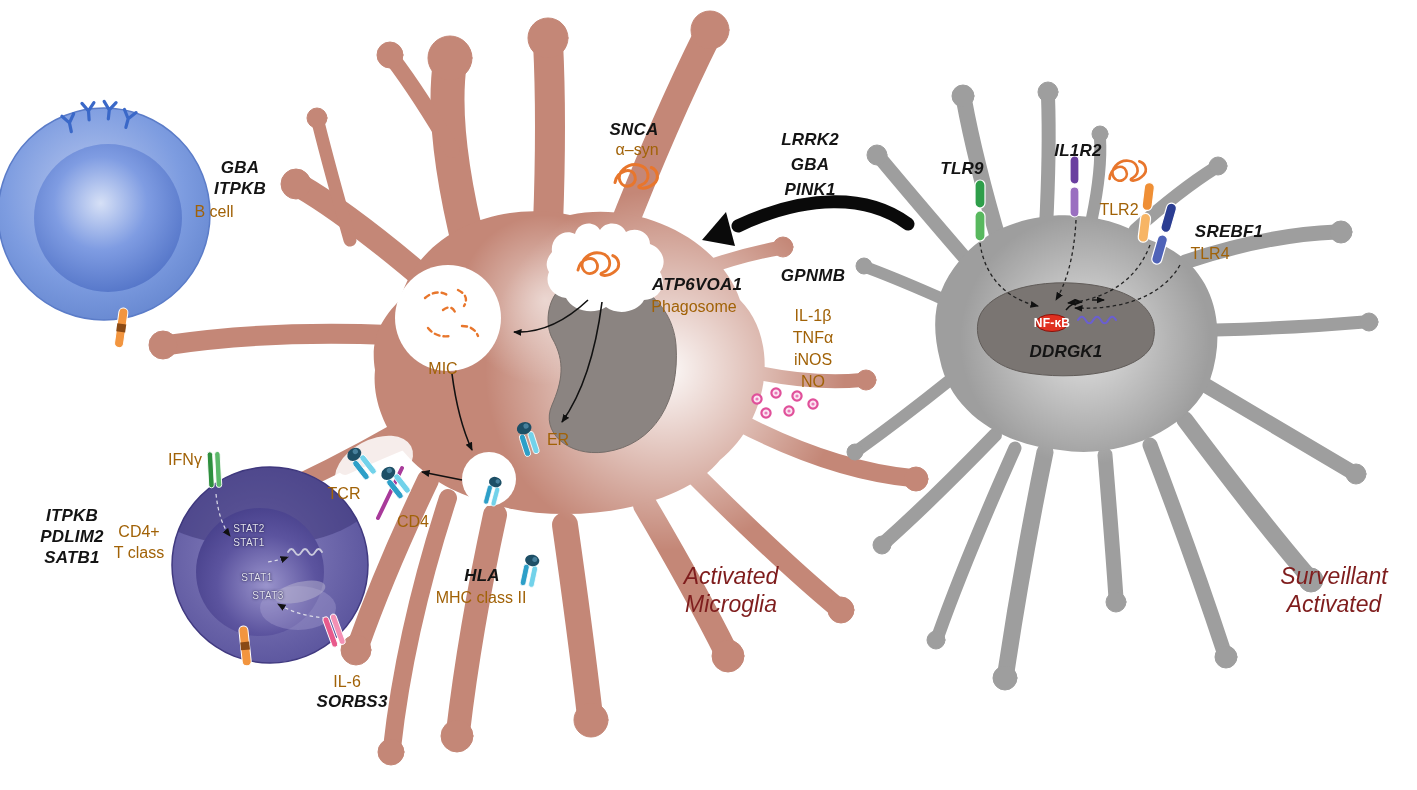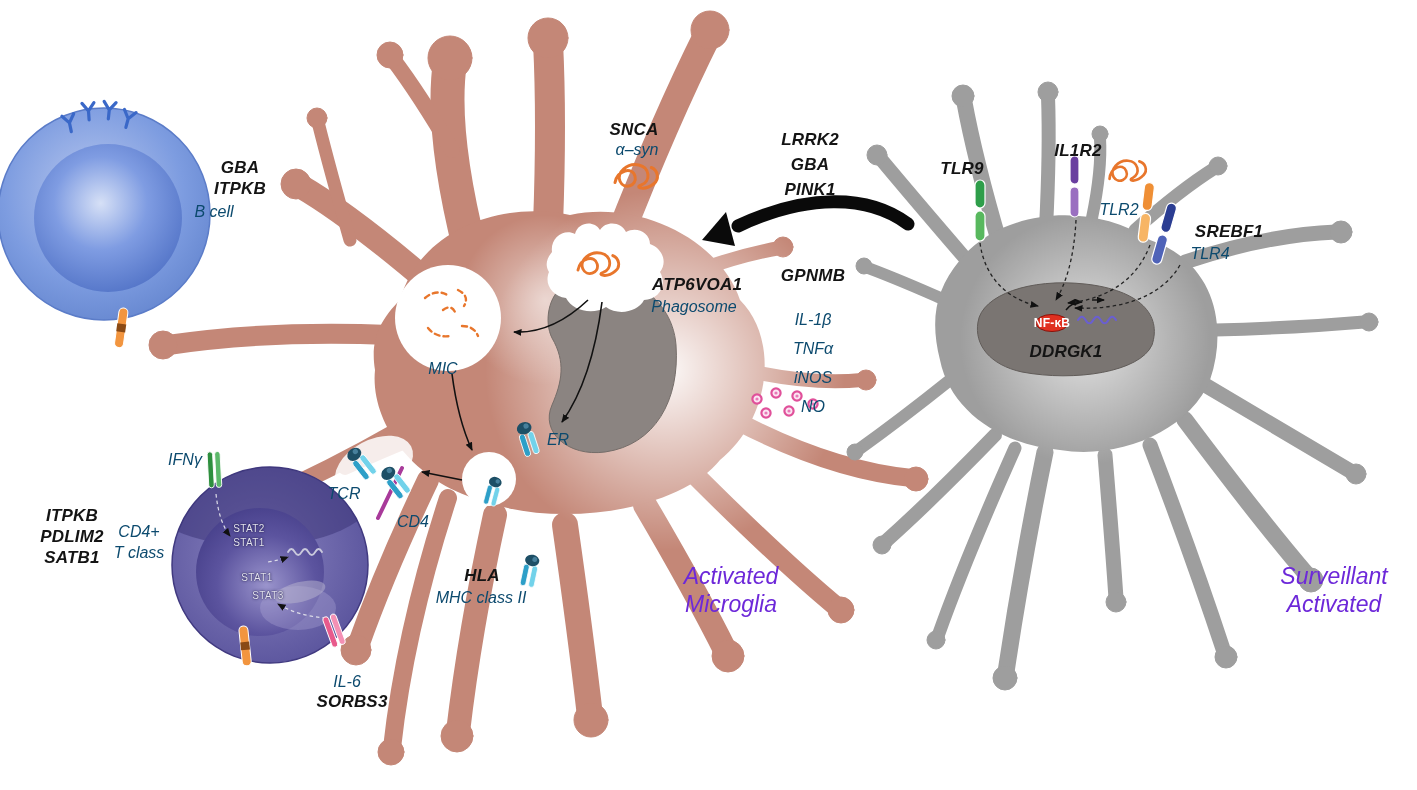--- a/index.html
+++ b/index.html
@@ -3,23 +3,23 @@
 <meta charset="utf-8">
 <style>
   * { margin:0; padding:0; box-sizing:border-box; }
   html,body { background:#ffffff; }
   body { font-family:"Liberation Sans", sans-serif; }
   .canvas { position:relative; width:1417px; height:790px; background:#fff; overflow:hidden; }
   .canvas > svg { position:absolute; left:0; top:0; }
   .lbl { position:absolute; transform:translateX(-50%); text-align:center; white-space:pre-line; color:#151515; pointer-events:none; }
   .gene { font-weight:bold; font-style:italic; font-size:17px; line-height:21px; letter-spacing:.2px; color:#141414; }
   .gene-sp { line-height:25px; }
-  .plain { font-size:16px; line-height:21px; color:#0c4a6e;font-style:italic; }
-  .plain-sp { line-height:29px; }
-  .cellname { font-style:italic; font-size:23px; line-height:28px; color:#6d28d9; }
+  .plain { font-size:16px; line-height:21px; color:#a16207; }
+  .plain-sp { line-height:22px; }
+  .cellname { font-style:italic; font-size:23px; line-height:28px; color:#7f1d1d; }
   .stat { font-size:10px; color:#e4e4f0; letter-spacing:.4px; text-shadow:0 0 3px rgba(25,20,70,.9), 0 0 1px rgba(25,20,70,.9); }
   .nfkb { font-size:12px; font-weight:bold; color:#ffffff; transform:translate(-50%,-50%); letter-spacing:.2px; }
 </style>
 </head>
 <body>
 
 <div class="canvas">
 
 <svg width="1417" height="790" viewBox="0 0 1417 790">
   <defs>

